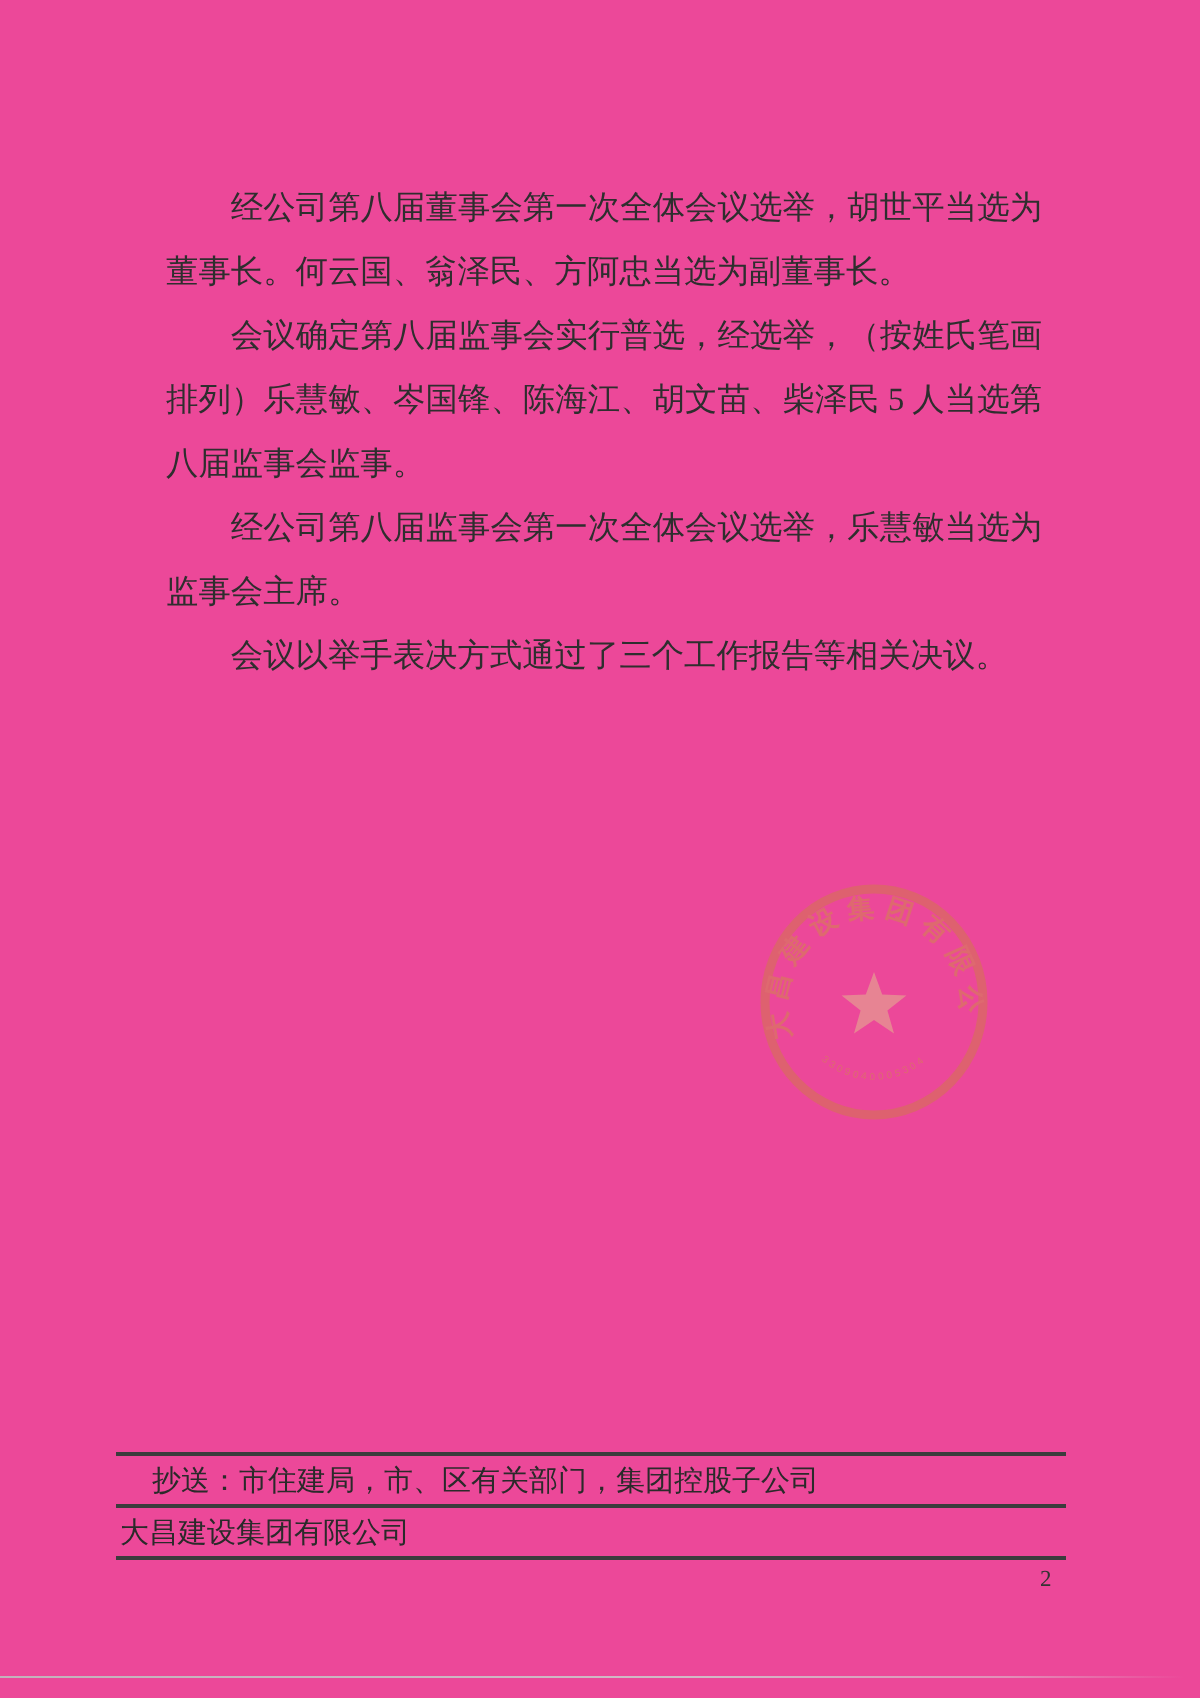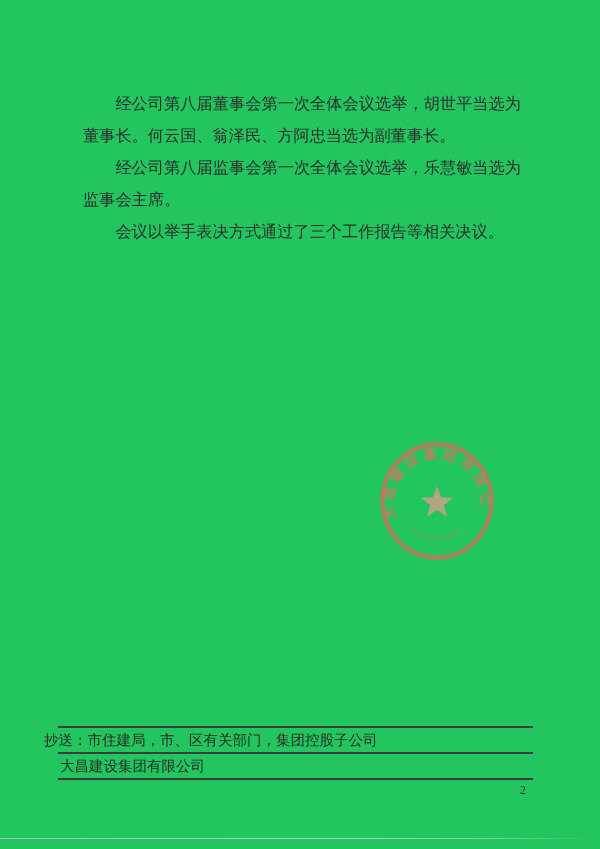--- a/index.html
+++ b/index.html
@@ -4,21 +4,21 @@
 <style>
   html, body {
     margin: 0;
     padding: 0;
     background: #ffffff;
   }
   .page {
     position: relative;
     width: 600px;
     height: 849px;
-    background: #22c55e;
+    background: #ec4899;
     overflow: hidden;
     font-family: "Liberation Serif", "DejaVu Serif", serif;
     color: #2b2b2b;
   }
 
   
   .body-text {
     position: absolute;
     top: 88px;
     left: 83px;
@@ -76,21 +76,21 @@
     font-weight: bold;
     font-size: 16px;
     color: #1e1e1e;
     white-space: nowrap;
   }
   .subject-line .term { margin-right: 18px; }
 
   .cc-line {
     position: absolute;
     top: 731px;
-    left: 44px;
+    left: 76px;
     width: 473px;
     font-size: 14.5px;
     color: #2a2a2a;
     white-space: nowrap;
     font-family: Liberation Mono, monospace;
   }
 
   .issuer-line {
     position: absolute;
     top: 757px;
@@ -125,20 +125,21 @@
       rgba(220,220,220,0) 100%);
   }
 </style>
 </head>
 <body>
 
 <div class="page">
 
   <div class="body-text">
     <p>经公司第八届董事会第一次全体会议选举，胡世平当选为董事长。何云国、翁泽民、方阿忠当选为副董事长。</p>
+    <p>会议确定第八届监事会实行普选，经选举，（按姓氏笔画排列）乐慧敏、岑国锋、陈海江、胡文苗、柴泽民 5 人当选第八届监事会监事。</p>
     <p>经公司第八届监事会第一次全体会议选举，乐慧敏当选为监事会主席。</p>
     <p>会议以举手表决方式通过了三个工作报告等相关决议。</p>
   </div>
 
 
   <svg class="seal" viewBox="0 0 118 120" xmlns="http://www.w3.org/2000/svg">
     <defs>
       <path id="sealArcTop" d="M 18.1 77.6 A 44 44 0 1 1 99.9 77.6" fill="none"></path>
       <path id="sealArcBottom" d="M 24.4 79.0 A 40 40 0 0 0 93.6 79.0" fill="none"></path>
     </defs>

